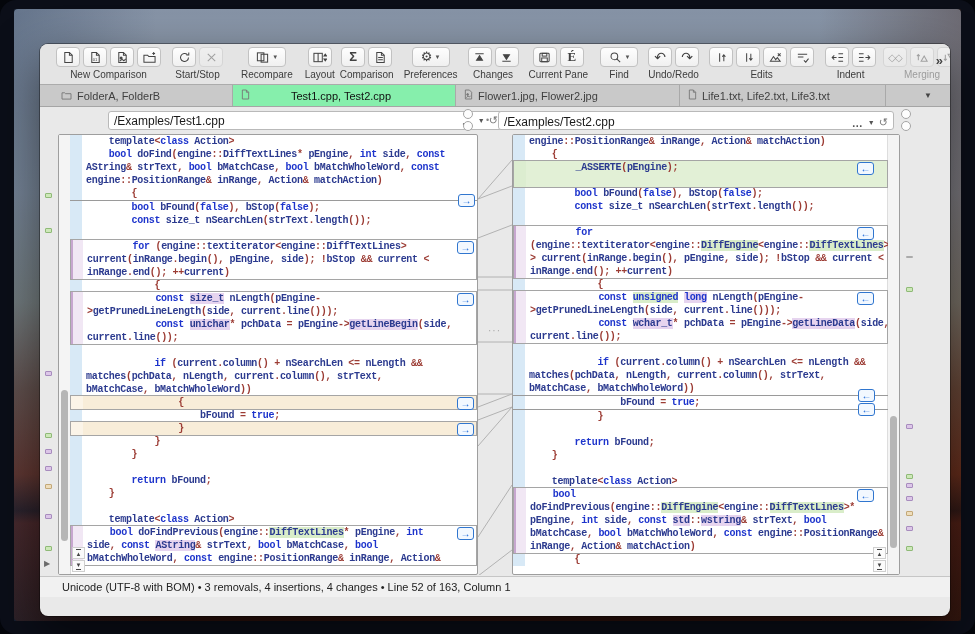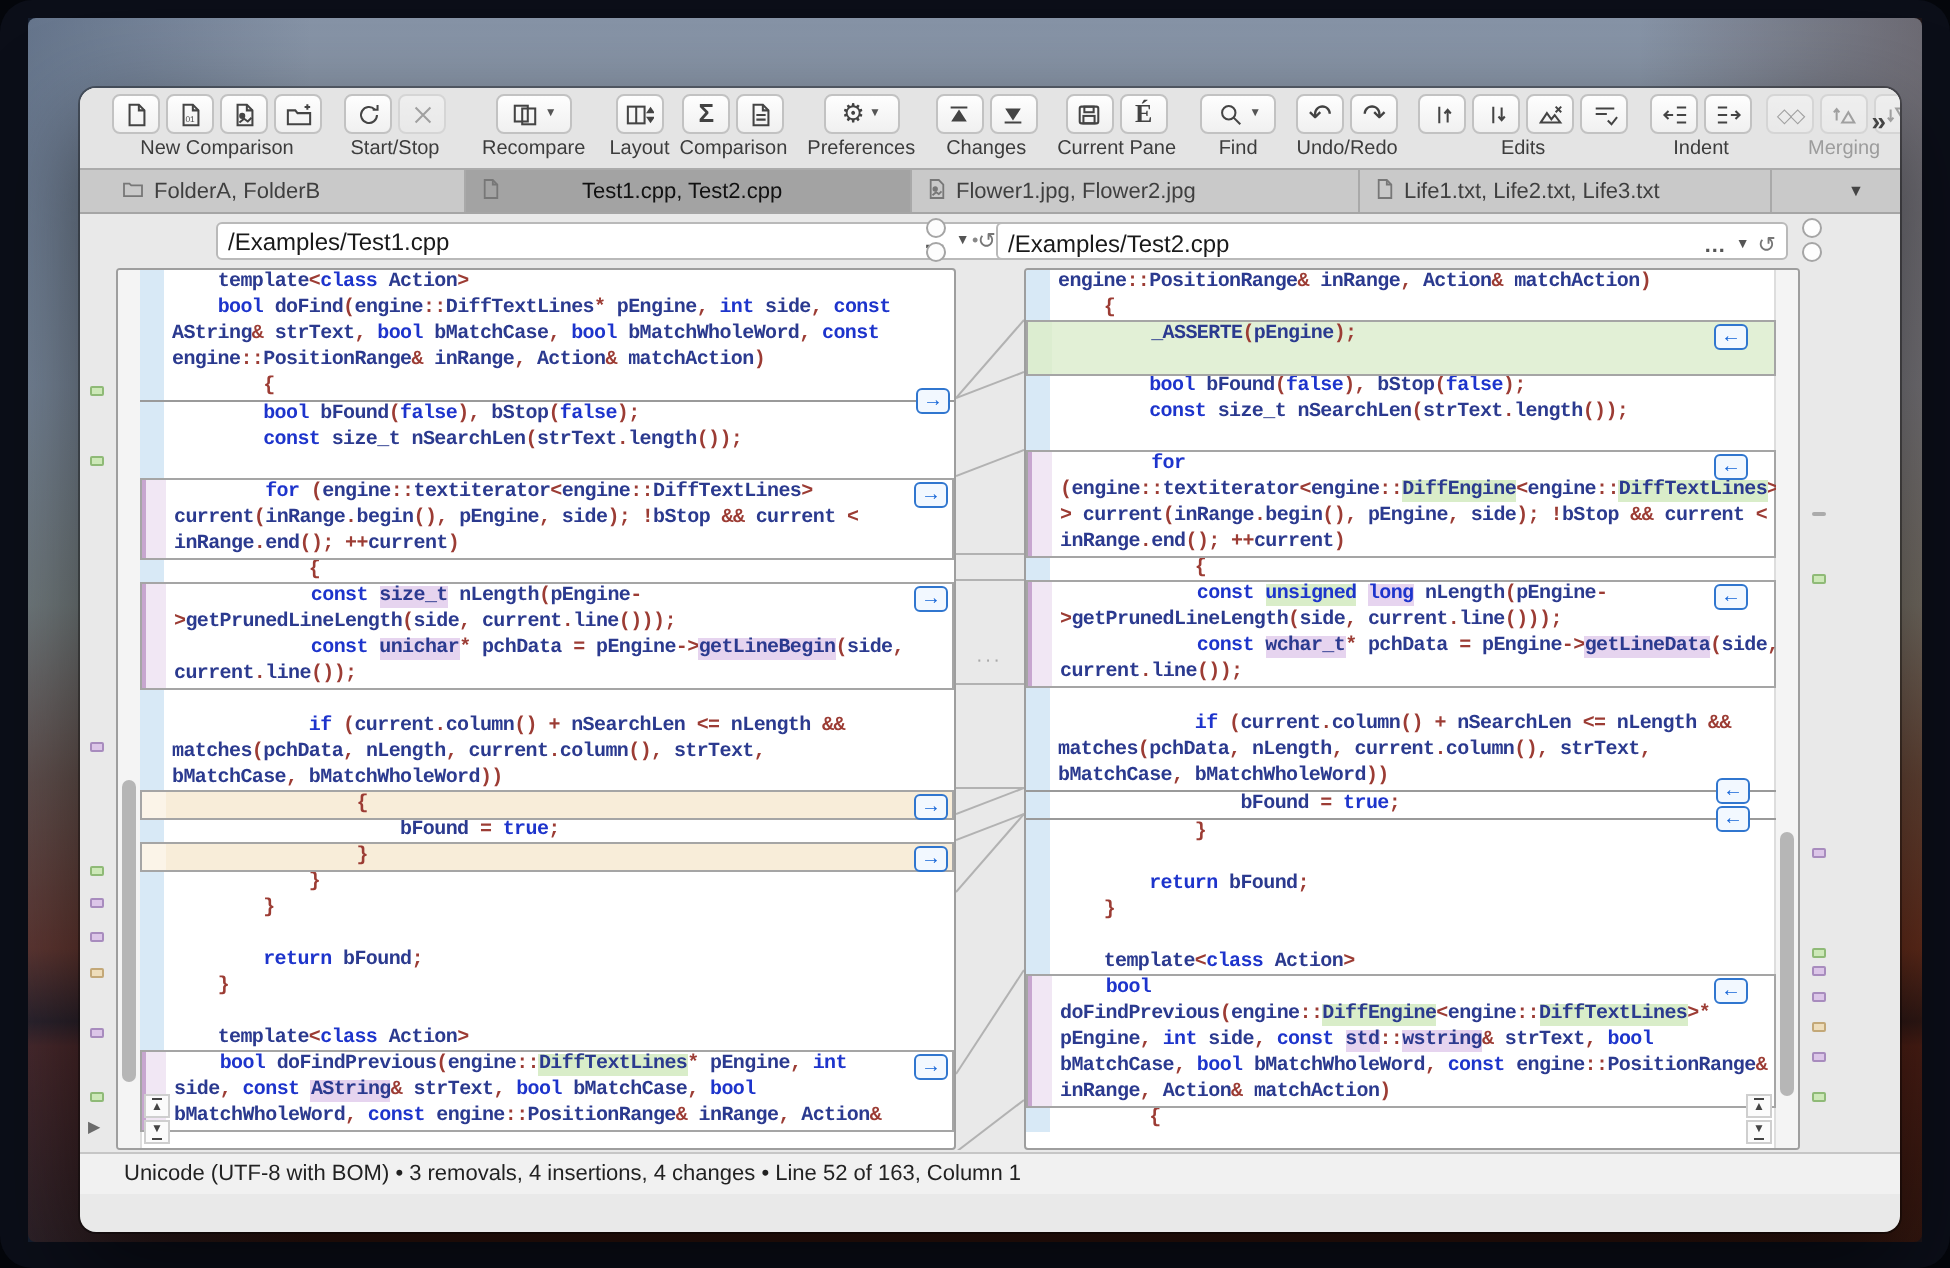--- a/index.html
+++ b/index.html
@@ -31,21 +31,21 @@
   .glyph{font-size:12px;line-height:1;}
   .caret{font-size:6px;color:#555;}
   .tlabel{font-size:10px;color:#3c3c3c;margin-top:2px;white-space:nowrap;}
   .tlabel.dis{color:#9c9c9c;}
   .overflow{position:absolute;right:7px;top:9px;font-size:13px;font-weight:bold;color:#444;}
 
   
   .tabs{height:21px;background:#c9c9c9;border-bottom:1px solid #a5a5a5;display:flex;}
   .tab{display:flex;align-items:center;gap:5px;padding:0 8px;font-size:11px;color:#3f3f3f;border-right:1px solid #a9a9a9;
     box-sizing:border-box;overflow:hidden;white-space:nowrap;}
-  .tab.active{background:#a3a3a3;color:#111;gap:41px;}
+  .tab.active{background:#86efac;color:#111;gap:41px;}
   .tabdrop{margin-left:auto;display:flex;align-items:center;justify-content:center;width:44px;color:#444;font-size:8px;}
 
   
   .content{position:relative;height:469px;background:#e9e9e9;}
   .pathfield{position:absolute;top:4px;height:19px;background:#fff;border:1px solid #b9b9b9;border-radius:3px;
     display:flex;align-items:center;font-size:12px;color:#1a1a1a;padding:0 5px;box-sizing:border-box;}
   .pathtext{flex:1;}
   .pathicons{display:flex;align-items:center;gap:4px;color:#555;}
   .dots{font-size:11px;font-weight:bold;letter-spacing:1px;}
   .dcaret{font-size:7px;}

